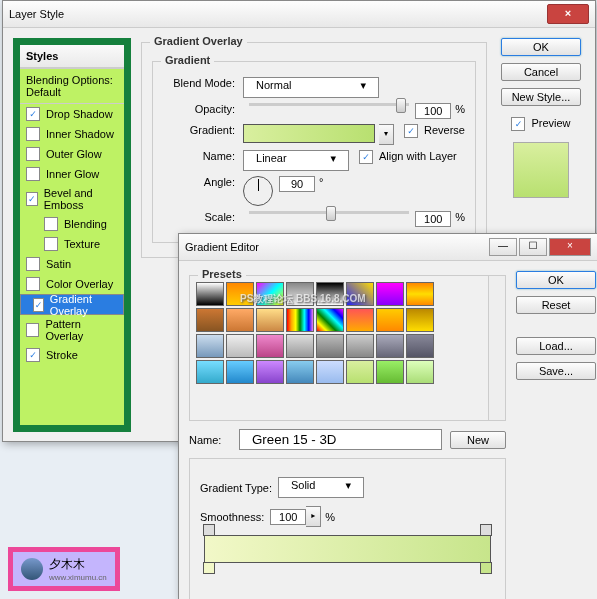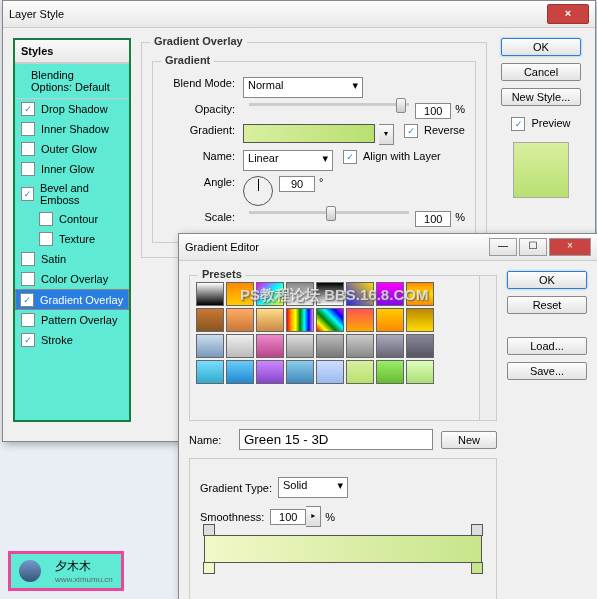--- a/index.html
+++ b/index.html
@@ -1,64 +1,64 @@
 <!DOCTYPE html>
 <html><head>
 <meta charset="utf-8">
 <style>
 body{margin:0;font-family:"Segoe UI",Tahoma,sans-serif;font-size:11px;background:#e8eef4;width:597px;height:599px;overflow:hidden;position:relative}
 .win{position:absolute;background:#f0f0f0;border:1px solid #888;box-shadow:2px 2px 8px rgba(0,0,0,0.3)}
 .titlebar{background:linear-gradient(#fdfdfd,#e8e8e8);height:26px;display:flex;align-items:center;padding:0 6px;border-bottom:1px solid #ccc}
 .titleX{margin-left:auto;width:40px;height:18px;background:#c94440;color:#fff;text-align:center;border-radius:2px;border:1px solid #933;font-weight:bold;line-height:16px}
 .content{display:flex;padding:10px}
-.panel{background:#5eead4;border:2px solid #15803d;padding:0}
+.panel{background:#bef264;border:7px solid #15803d;padding:0}
 .styleslist{width:140px;height:380px}
 .styleshdr{background:linear-gradient(#fafafa,#e9e9e9);border-bottom:1px solid #ccc;font-weight:bold;padding:5px 6px}
-.blendopts{border-top:1px solid #ccc;border-bottom:1px solid #ccc;padding:5px 16px}
+.blendopts{border-top:1px solid #ccc;border-bottom:1px solid #ccc;padding:5px 6px}
 .style-item{display:flex;align-items:center;padding:3px 6px}
 .style-item.indent{padding-left:24px}
 .style-item.sel{background:#2a7de1;color:#fff}
 .chk{width:12px;height:12px;border:1px solid #888;background:#fff;margin-right:6px;display:inline-flex;align-items:center;justify-content:center;font-size:9px;color:#2a7de1}
 .btn{background:linear-gradient(#fdfdfd,#e3e3e3);border:1px solid #888;border-radius:2px;padding:2px 0;width:78px;text-align:center;margin-bottom:7px;cursor:pointer}
 .btn.primary{border:1px solid #2a7de1;box-shadow:0 0 2px #6ab}
 .rightcol{margin-left:auto;display:flex;flex-direction:column;align-items:center;padding:0 4px}
 .preview-sw{width:54px;height:54px;background:linear-gradient(#d9ef9f,#b8e070);border:1px solid #aaa;margin-top:6px}
 .main{flex:1;padding:0 10px}
 .fs{border:1px solid #ccc;padding:10px;margin:4px 0;position:relative;background:#f0f0f0}
 .fs-legend{position:absolute;top:-8px;left:8px;background:#f0f0f0;padding:0 4px;font-weight:bold;color:#333}
 .row{display:flex;align-items:flex-start;margin:5px 0}
 .lbl{width:72px;text-align:right;margin-right:8px}
-.sel,.txt{border:1px solid #888;background:#fff;padding:1px 4px;height:17px}
+.sel,.txt{border:1px solid #888;background:#fff;padding:1px 12px;height:17px}
 .slider{flex:1;height:3px;background:#ccc;position:relative;margin:0 6px}
 .thumb{position:absolute;top:-5px;width:8px;height:13px;background:linear-gradient(#fafafa,#ccc);border:1px solid #888;border-radius:2px}
 .numbox{width:32px;border:1px solid #888;background:#fff;text-align:center;padding:1px}
 .gradswatch{width:130px;height:17px;border:1px solid #555;background:linear-gradient(to right,#d9ef9f,#b8e070);margin-right:4px}
 .dropbtn{width:14px;height:19px;border:1px solid #888;border-left:none;background:linear-gradient(#fafafa,#ddd);text-align:center;font-size:8px;line-height:17px}
 .angle{width:28px;height:28px;border:1px solid #555;border-radius:50%;position:relative;margin-right:6px}
 .angle::after{content:'';position:absolute;width:1px;height:12px;background:#000;left:50%;top:2px}
 
 .ge-win{left:178px;top:233px;width:418px;height:365px}
 .ge-title{display:flex;align-items:center;width:100%}
 .ge-btns{margin-left:auto;display:flex;gap:2px}
 .winbtn{width:26px;height:16px;border:1px solid #999;background:linear-gradient(#fafafa,#e2e2e2);font-size:10px;text-align:center;line-height:14px}
 .winbtn.close{background:#c94440;color:#fff;width:40px}
 .ge-body{padding:10px;display:flex}
 .ge-left{flex:1}
 .presets{border:1px solid #ccc;padding:6px;background:#f0f0f0;position:relative;height:132px}
 .pgrid{display:grid;grid-template-columns:repeat(8,28px);grid-auto-rows:24px;gap:2px}
 .sw{border:1px solid #666}
-.wm{position:absolute;color:rgba(255,255,255,0.7);font-size:15px;font-weight:bold;pointer-events:none;top:10px;left:50px;text-shadow:1px 1px 2px #555}
+.wm{position:absolute;color:rgba(255,255,255,0.7);font-size:10px;font-weight:bold;pointer-events:none;top:16px;left:50px;text-shadow:1px 1px 2px #555}
 .scrollbar{position:absolute;right:0;top:0;bottom:0;width:16px;background:#eee;border-left:1px solid #ccc}
 .gt-row{display:flex;align-items:center;margin:8px 0}
 .bigbar{height:26px;border:1px solid #555;background:linear-gradient(to right,#f2f8c8,#c7e58b);margin:6px 4px;position:relative}
 .stop{position:absolute;width:10px;height:10px;border:1px solid #555;background:#ddd;bottom:-12px}
 .stop.top{top:-12px;bottom:auto}
 .colorhex{font-size:11px}
 .ls-win{left:2px;top:0;width:592px;height:440px}
-.logo{position:absolute;left:8px;bottom:8px;border:3px solid #ec4899;background:#5eead4;padding:4px 8px;display:flex;align-items:center;gap:14px;font-size:12px}
+.logo{position:absolute;left:8px;bottom:8px;border:5px solid #ec4899;background:#c4b5fd;padding:4px 8px;display:flex;align-items:center;gap:6px;font-size:12px}
 .logo-ico{width:22px;height:22px;border-radius:50%;background:linear-gradient(#79c,#357)}
 .logo small{display:block;font-size:8px;color:#666}
 </style>
 </head>
 <body>
 
 <div class="win ls-win">
   <div class="titlebar">
     <span>Layer Style</span>
     <div class="titleX">×</div>
@@ -83,21 +83,21 @@
           <div class="style-item">
             <span class="chk"></span>
             <span>Inner Glow</span>
           </div>
           <div class="style-item">
             <span class="chk">✓</span>
             <span>Bevel and Emboss</span>
           </div>
           <div class="style-item indent">
             <span class="chk"></span>
-            <span>Contour</span>
+            <span>Blending</span>
           </div>
           <div class="style-item indent">
             <span class="chk"></span>
             <span>Texture</span>
           </div>
           <div class="style-item">
             <span class="chk"></span>
             <span>Satin</span>
           </div>
           <div class="style-item">

